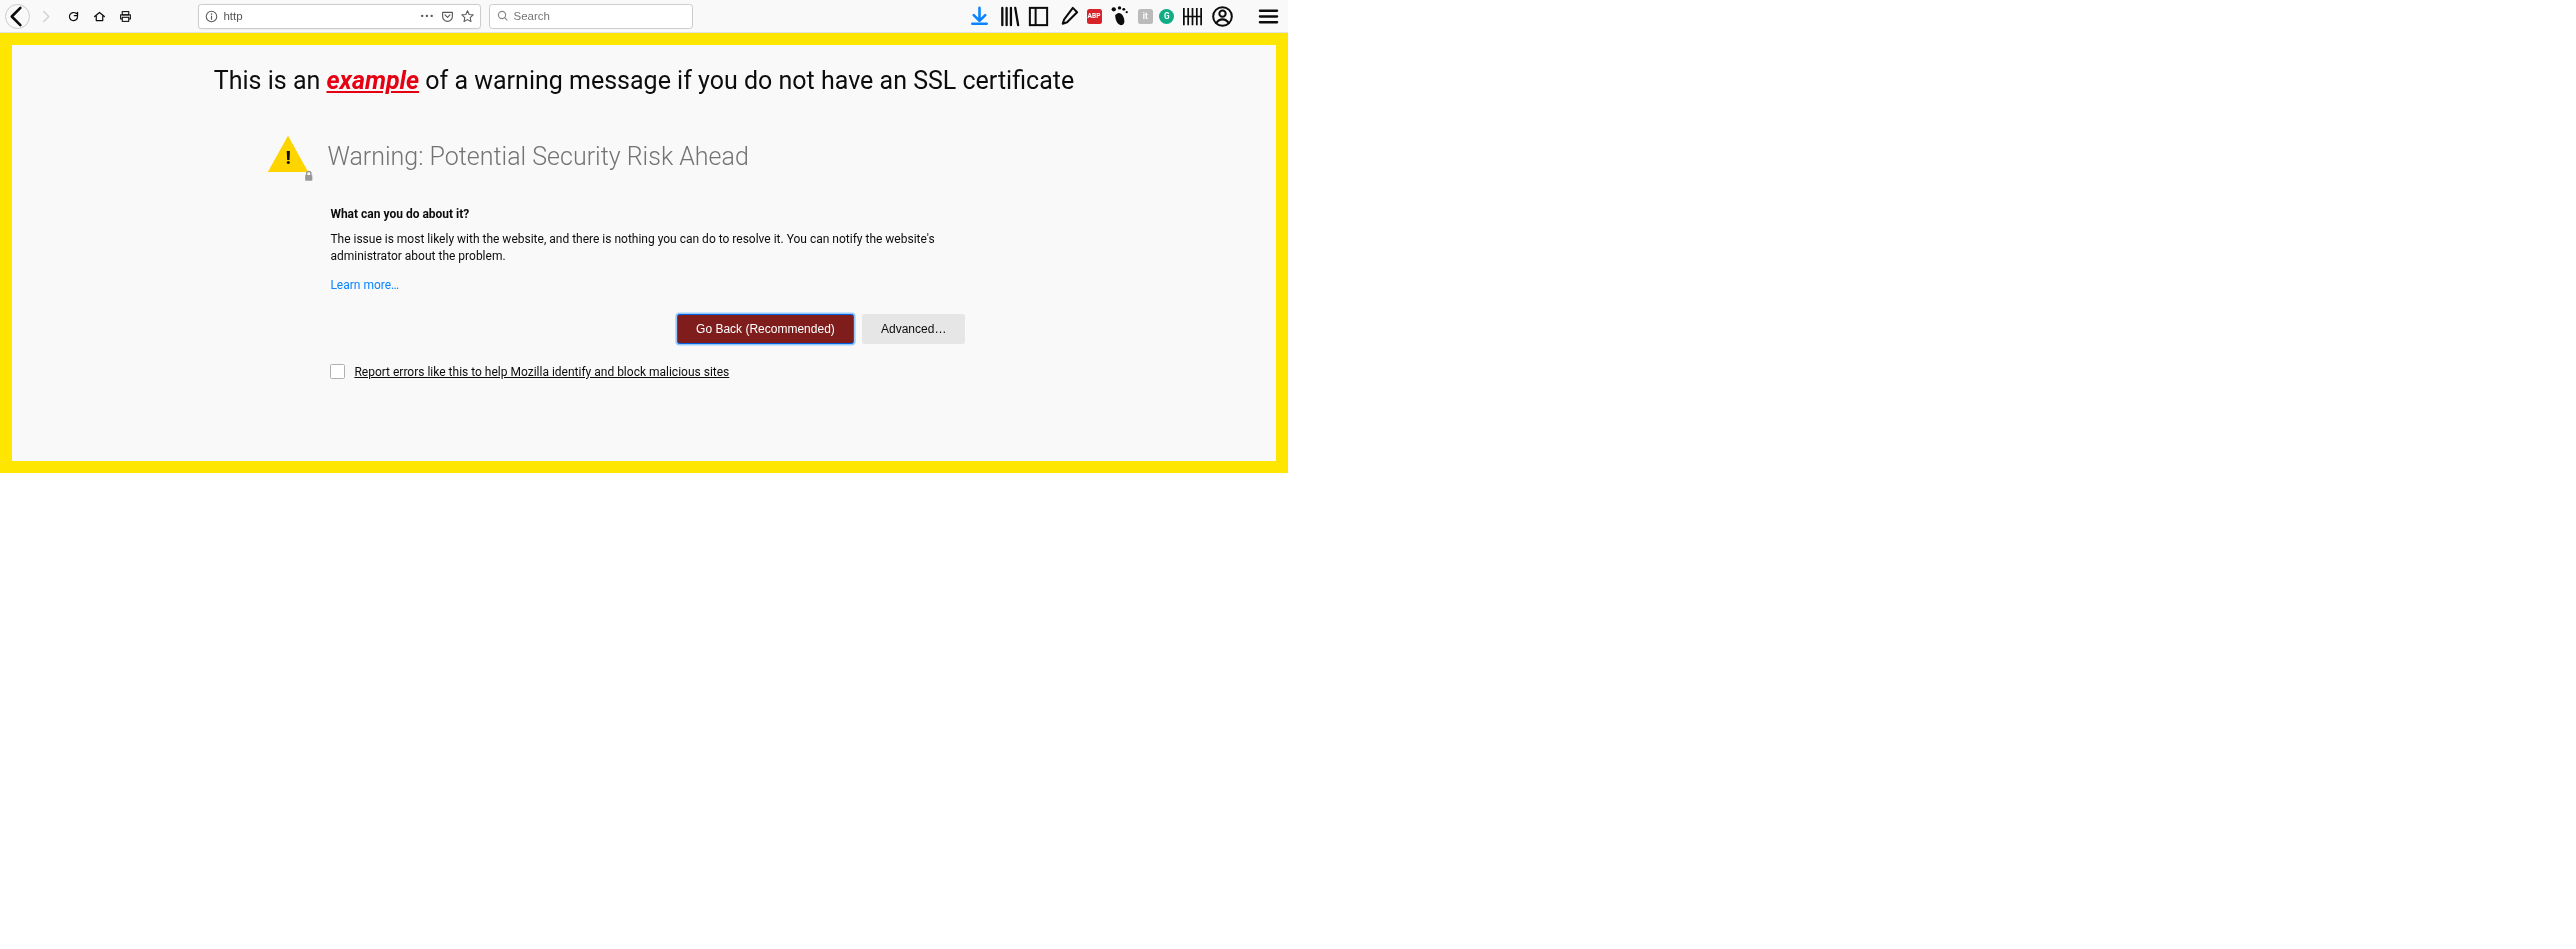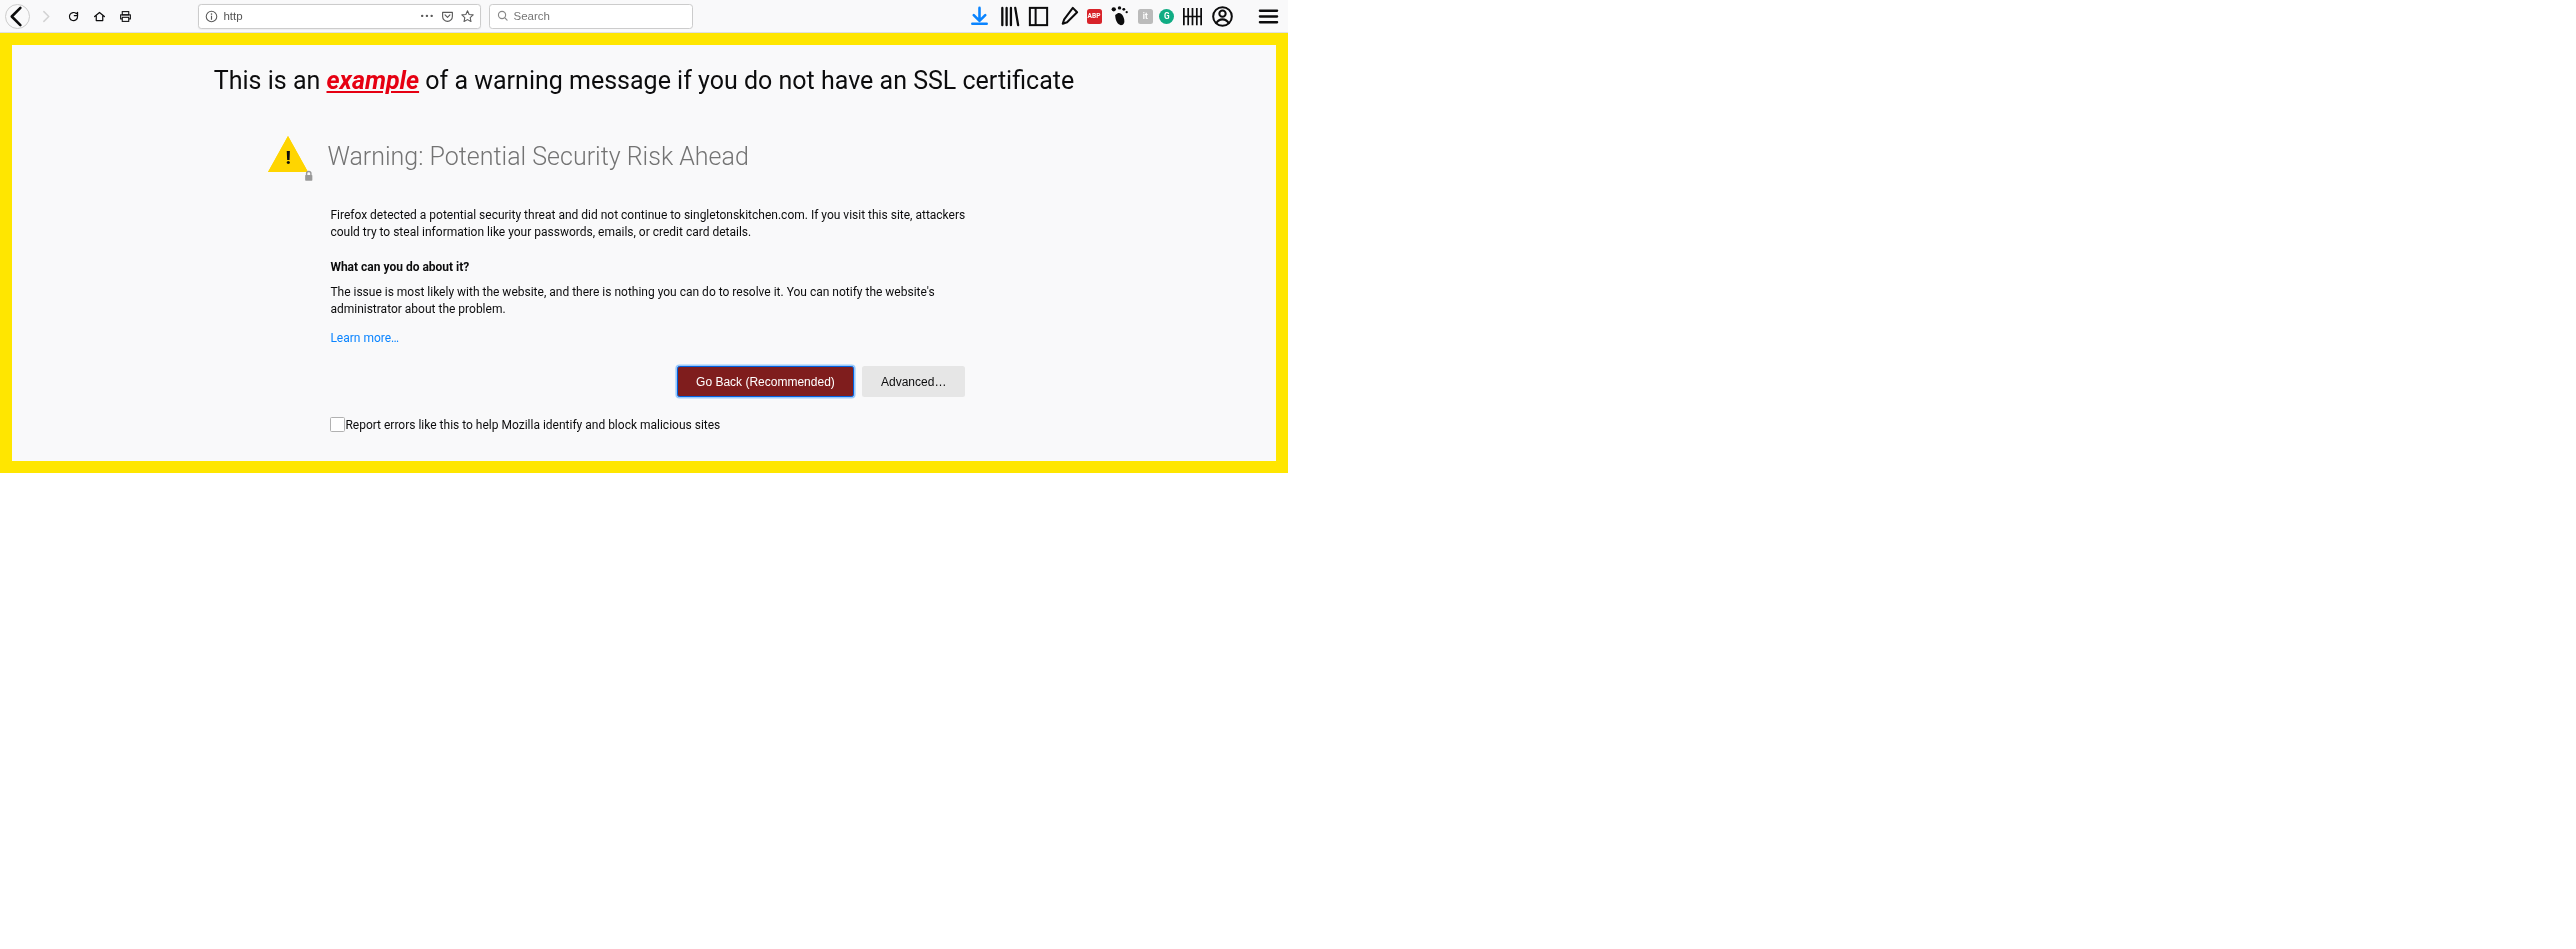--- a/index.html
+++ b/index.html
@@ -137,21 +137,21 @@
 .btn-row { display: flex; justify-content: flex-end; gap: 8.2px; margin-bottom: 20px; }
 .btn {
   padding: 7.4px 18px; font-size: 12px; border-radius: 2.5px;
   border: 0.8px solid transparent; cursor: pointer;
 }
 .btn-primary {
   background: #7f1d1d; color: #fff; border: 0.8px solid #0060df;
   box-shadow: 0 0 0 1.6px rgba(10,132,255,0.4);
 }
 .btn-secondary { background: #e6e6e6; color: #0c0c0d; }
-.report-row { display: flex; align-items: center; gap: 0; font-size: 12px; color: #0c0c0d; }
+.report-row { display: flex; align-items: center; gap: 9px; font-size: 12px; color: #0c0c0d; text-decoration: underline; }
 .cb {
   width: 15px; height: 15px; border: 0.8px solid #b1b1b1; background: #fff; border-radius: 1.6px;
 }
 </style>
 </head>
 <body>
 
 <div class="toolbar">
   <div class="nav-circle">
     <svg viewBox="0 0 16 16">
@@ -263,21 +263,20 @@
           <div class="tri-bang">!</div>
           <svg class="tri-lock" viewBox="0 0 16 16">
               <rect x="3" y="7" width="10" height="8" rx="1" fill="#999"></rect>
               <path d="M5 7V5a3 3 0 0 1 6 0v2" stroke="#999" fill="none" stroke-width="2"></path>
             </svg>
         </div>
         <div class="warn-title">Warning: Potential Security Risk Ahead</div>
       </div>
 
       <div class="warn-body">
-        <p class="warn-p">Firefox detected a potential security threat and did not continue to singletonskitchen.com. If you visit this site, attackers could try to steal information like your passwords, emails, or credit card details.</p>
         <p class="warn-sub">What can you do about it?</p>
         <p class="warn-p" style="margin-bottom:11.5px">The issue is most likely with the website, and there is nothing you can do to resolve it. You can notify the website's administrator about the problem.</p>
         <a href="#" class="learn">Learn more…</a>
 
         <div class="btn-row">
           <button class="btn btn-primary">Go Back (Recommended)</button>
           <button class="btn btn-secondary">Advanced…</button>
         </div>
 
         <div class="report-row">

